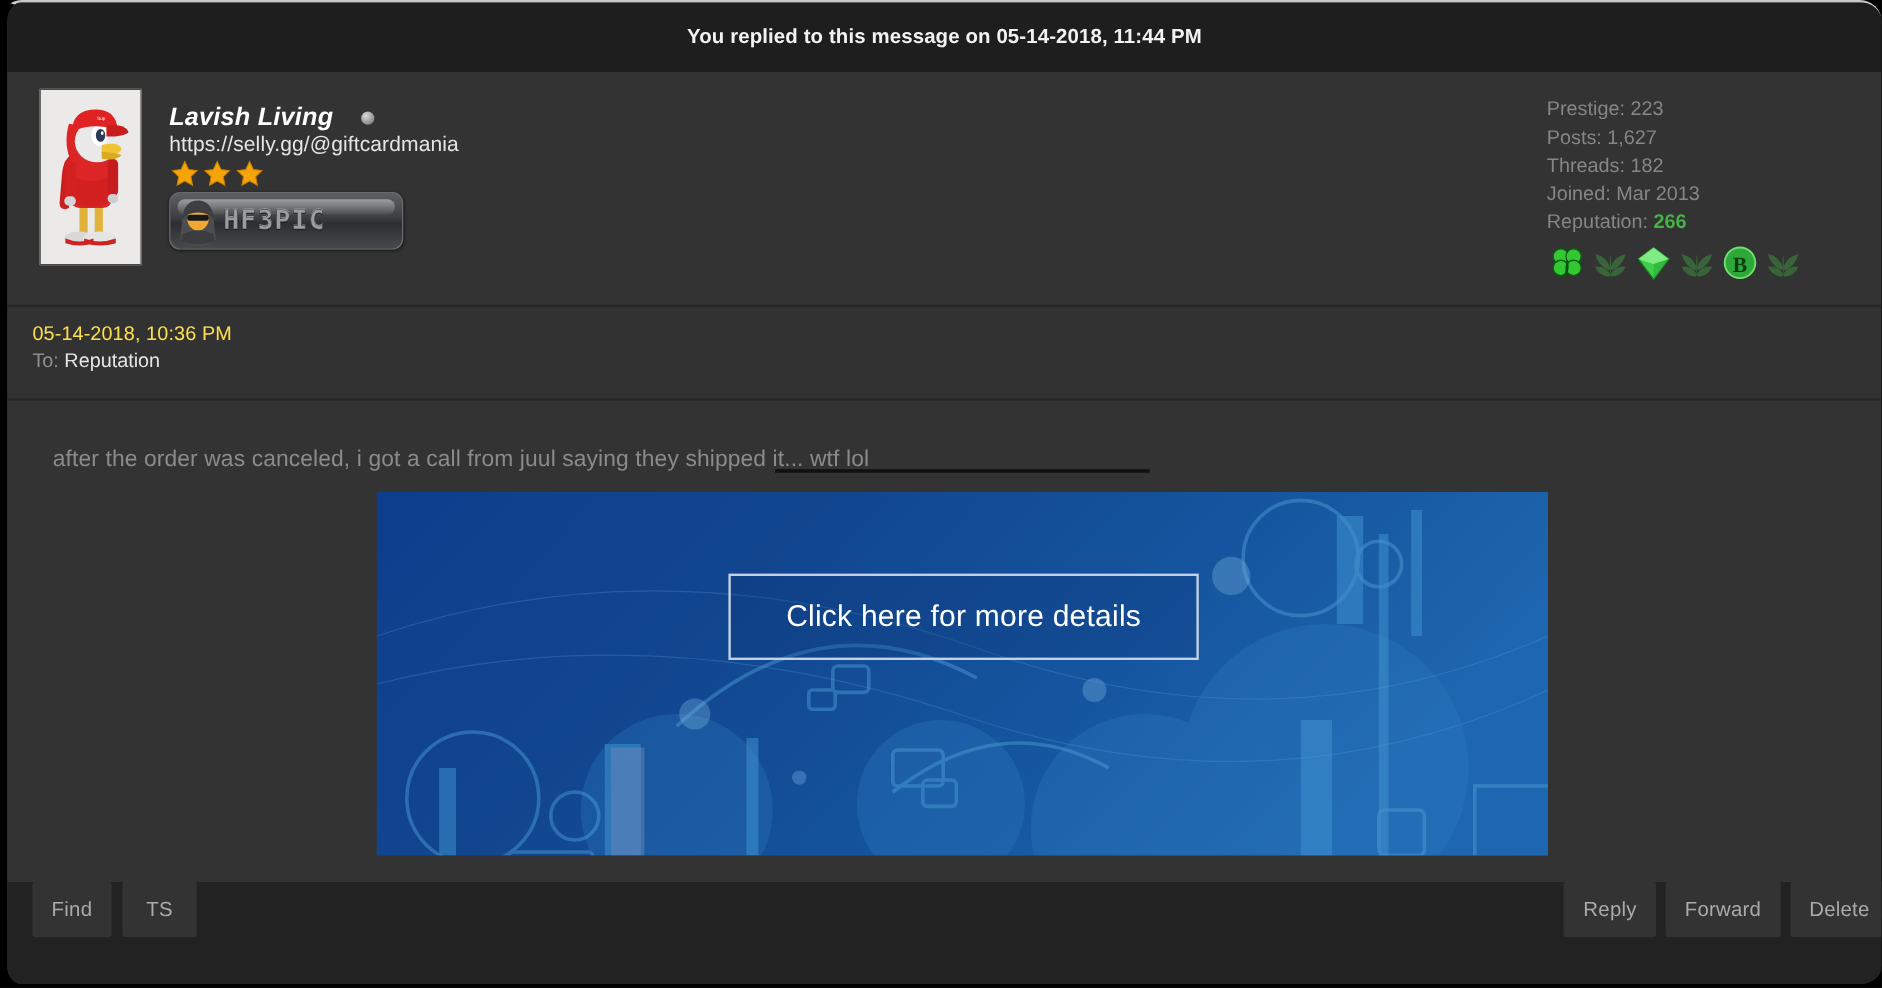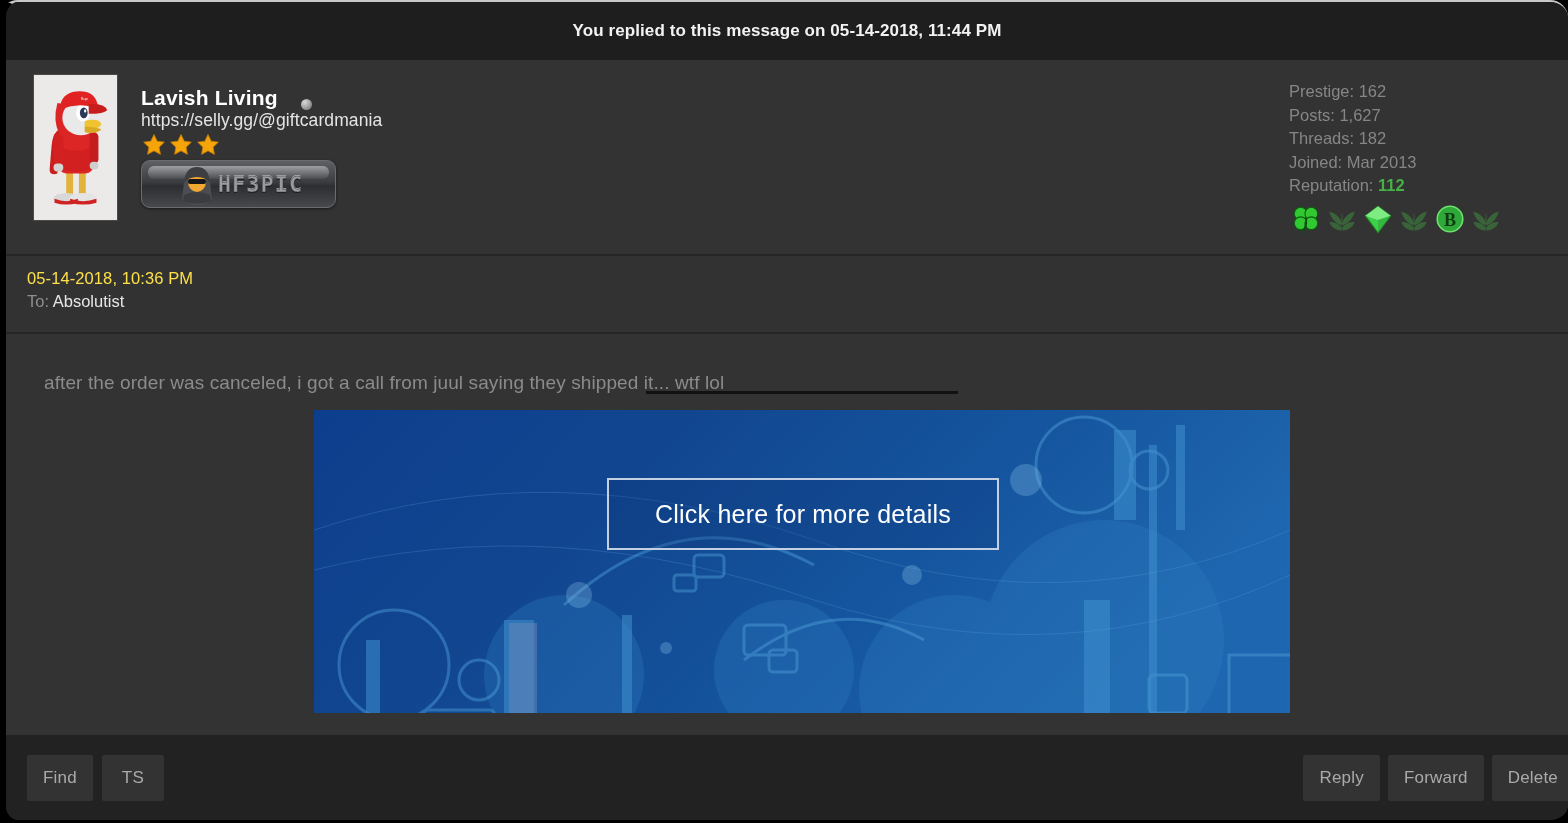--- a/index.html
+++ b/index.html
@@ -49,21 +49,21 @@
     width: 85px; height: 147px;
     background: #e9e8e6;
     border: 1px solid #4a4a4a;
     flex: none;
     position: relative;
     overflow: hidden;
   }
   .avatar svg { display: block; width: 100%; height: 100%; }
 
   .author-meta { margin-left: 23px; padding-top: 12px; }
-  .name-line { display: flex; align-items: flex-end; gap: 23px; }
+  .name-line { display: flex; align-items: center; gap: 23px; font-style: italic; }
   .username {
     color: #ffffff;
     font-size: 21px;
     font-weight: bold;
     letter-spacing: .2px;
   }
   .status-dot {
     width: 11px; height: 11px; border-radius: 50%;
     background: radial-gradient(circle at 35% 30%, #d8d8d8, #8d8d8d 70%, #6e6e6e);
     display: inline-block;
@@ -81,21 +81,20 @@
     margin-top: 2px;
     width: 195px; height: 48px;
     border-radius: 9px;
     background: linear-gradient(180deg, #5e6063 0%, #3b3d40 45%, #2c2e31 55%, #47494c 100%);
     border: 1px solid #6a6c70;
     box-shadow: 0 1px 3px rgba(0,0,0,.55);
     position: relative;
     display: flex; align-items: center;
     overflow: hidden;
     filter: blur(.35px);
-    justify-content: center;
   }
   .badge .shine {
     position: absolute; left: 6px; right: 6px; top: 5px; height: 13px;
     background: linear-gradient(180deg, rgba(255,255,255,.42), rgba(255,255,255,.05));
     border-radius: 6px;
   }
   .badge .figure { position: relative; width: 46px; height: 46px; flex: none; }
   .badge .figure svg { display: block; }
   .badge .badge-text {
     position: relative;
@@ -169,21 +168,21 @@
     font-size: 25px;
     letter-spacing: .2px;
   }
 
   
   .toolbar {
     position: absolute;
     left: 0; right: 0; bottom: 0;
     height: 85px;
     background: #222222;
-    display: flex; align-items: center;
+    display: flex; align-items: flex-start;
     padding: 0 0 0 21px;
   }
   .tb-left { display: flex; gap: 9px; }
   .tb-right { position: absolute; right: -6px; display: flex; gap: 8px; }
   .tb-btn {
     background: #333333;
     color: #aaaaaa;
     border: none;
     font-family: "Liberation Sans", sans-serif;
     font-size: 17px;
@@ -273,27 +272,27 @@
             <path d="M23 6 q-12 0 -13 16 q4 -6 13 -6 q9 0 13 6 q-1 -16 -13 -16z" fill="#3c3e41"></path>
             <rect x="14" y="18" width="18" height="5" rx="2" fill="#17181a"></rect>
             <path d="M10 34 q13 -6 26 0 l1 6 q-14 5 -28 0z" fill="#3a3c3f"></path>
           </svg>
         </span>
         <span class="badge-text">HF3PIC</span>
       </div>
     </div>
 
     <div class="stats">
-      <div class="stat-line">Prestige: 162</div>
+      <div class="stat-line">Prestige: 223</div>
       <div class="stat-line">Posts: 1,627</div>
       <div class="stat-line">Threads: 182</div>
       <div class="stat-line">Joined: Mar 2013</div>
       <div class="stat-line">
         <span>Reputation:</span>
-        <span class="rep-value">112</span>
+        <span class="rep-value">266</span>
       </div>
       <div class="rep-icons">
         <svg width="34" height="34" viewBox="0 0 32 32">
           <g fill="#32c832" stroke="#0c5c12" stroke-width="1">
             <circle cx="11" cy="11" r="6"></circle>
               <circle cx="21" cy="11" r="6"></circle>
             <circle cx="11" cy="20" r="6"></circle>
               <circle cx="21" cy="20" r="6"></circle>
           </g>
           <path d="M16 16 q1 8 -4 13" stroke="#0d4d11" stroke-width="2" fill="none"></path>
@@ -336,21 +335,21 @@
           </g>
         </svg>
       </div>
     </div>
   </div>
 
   <div class="msg-head">
     <div class="msg-date">05-14-2018, 10:36 PM</div>
     <div class="msg-to">
       <span>To:</span>
-      <b>Absolutist</b>
+      <b>Reputation</b>
     </div>
   </div>
 
   <div class="msg-body">
     <div class="body-text">after the order was canceled, i got a call from juul saying they shipped it... wtf lol</div>
     <div class="sig-sep"></div>
 
     <div class="ad-banner">
       <svg class="bgart" viewBox="0 0 976 303" preserveAspectRatio="none">
         <defs>

